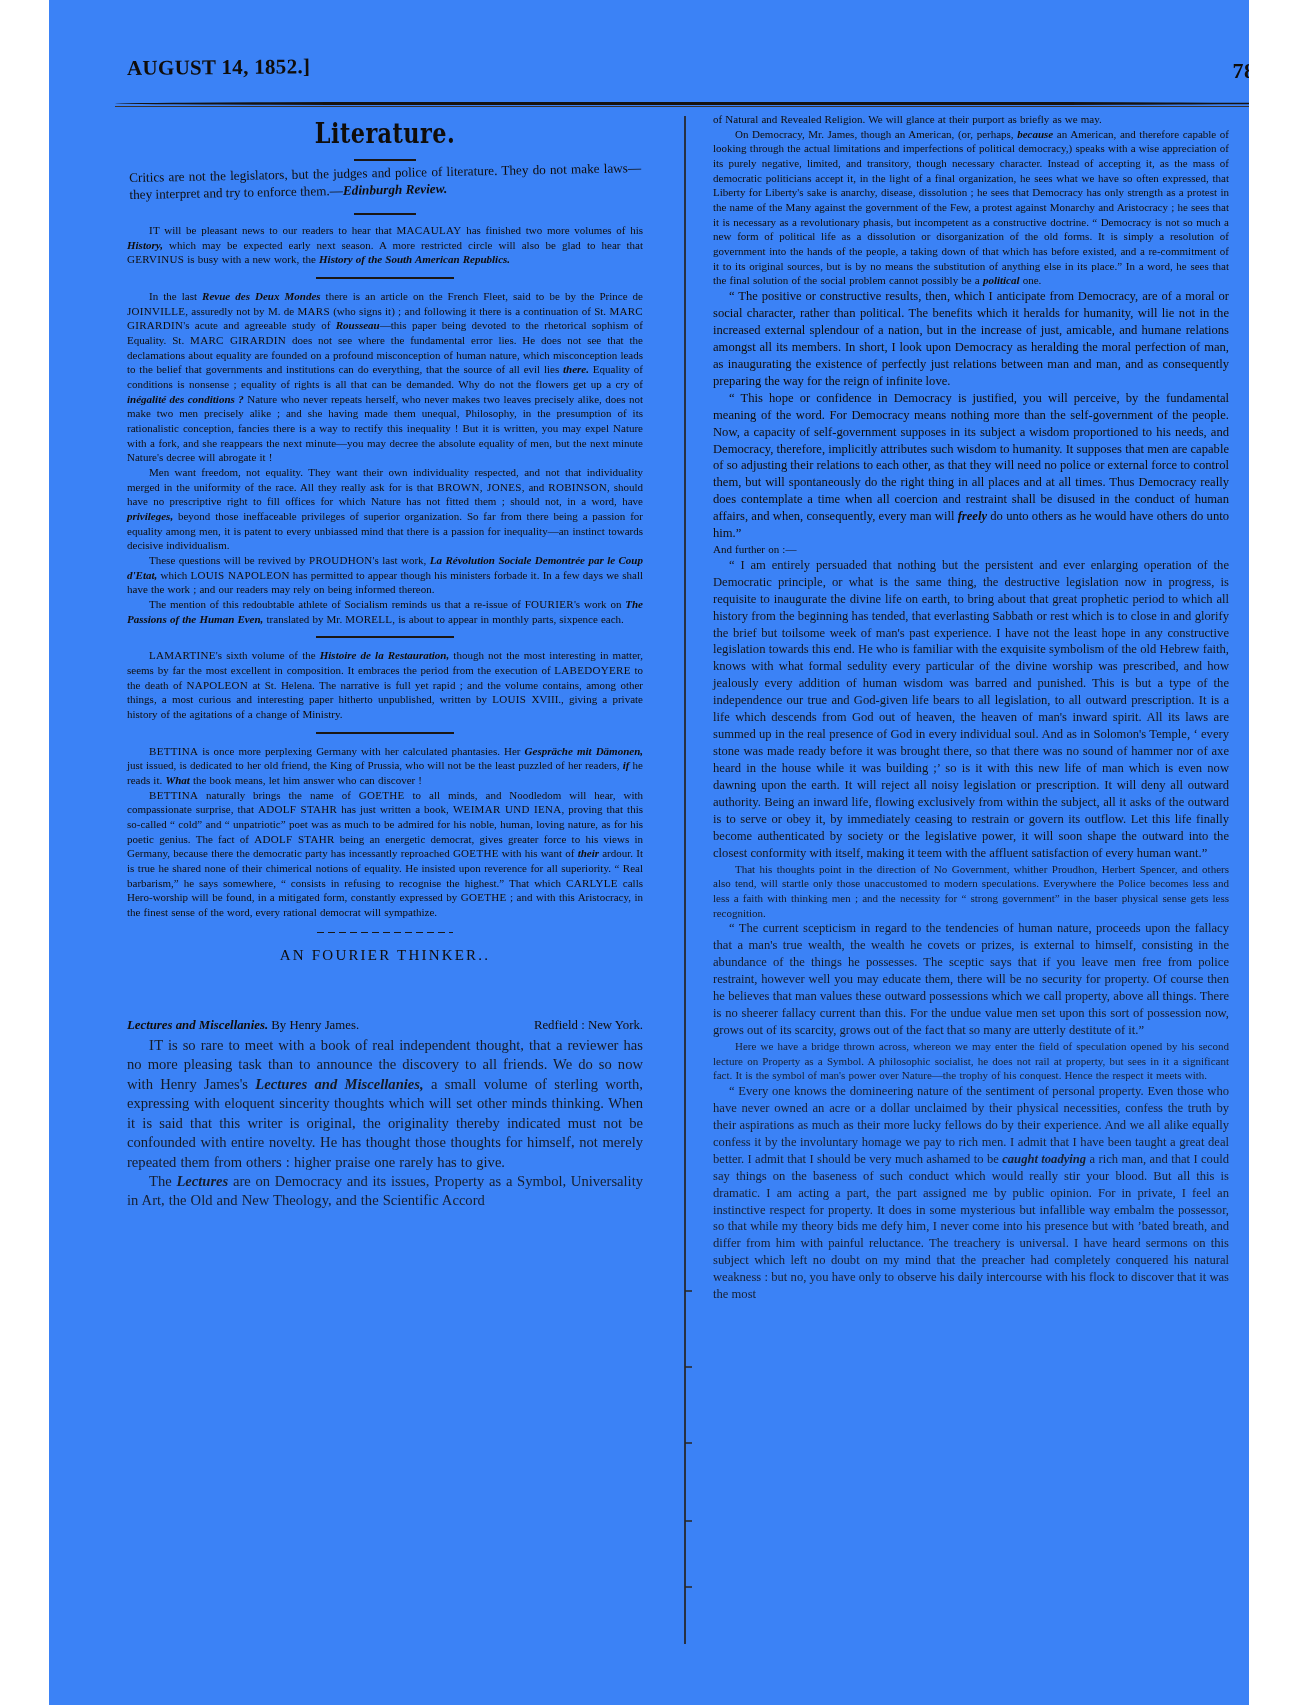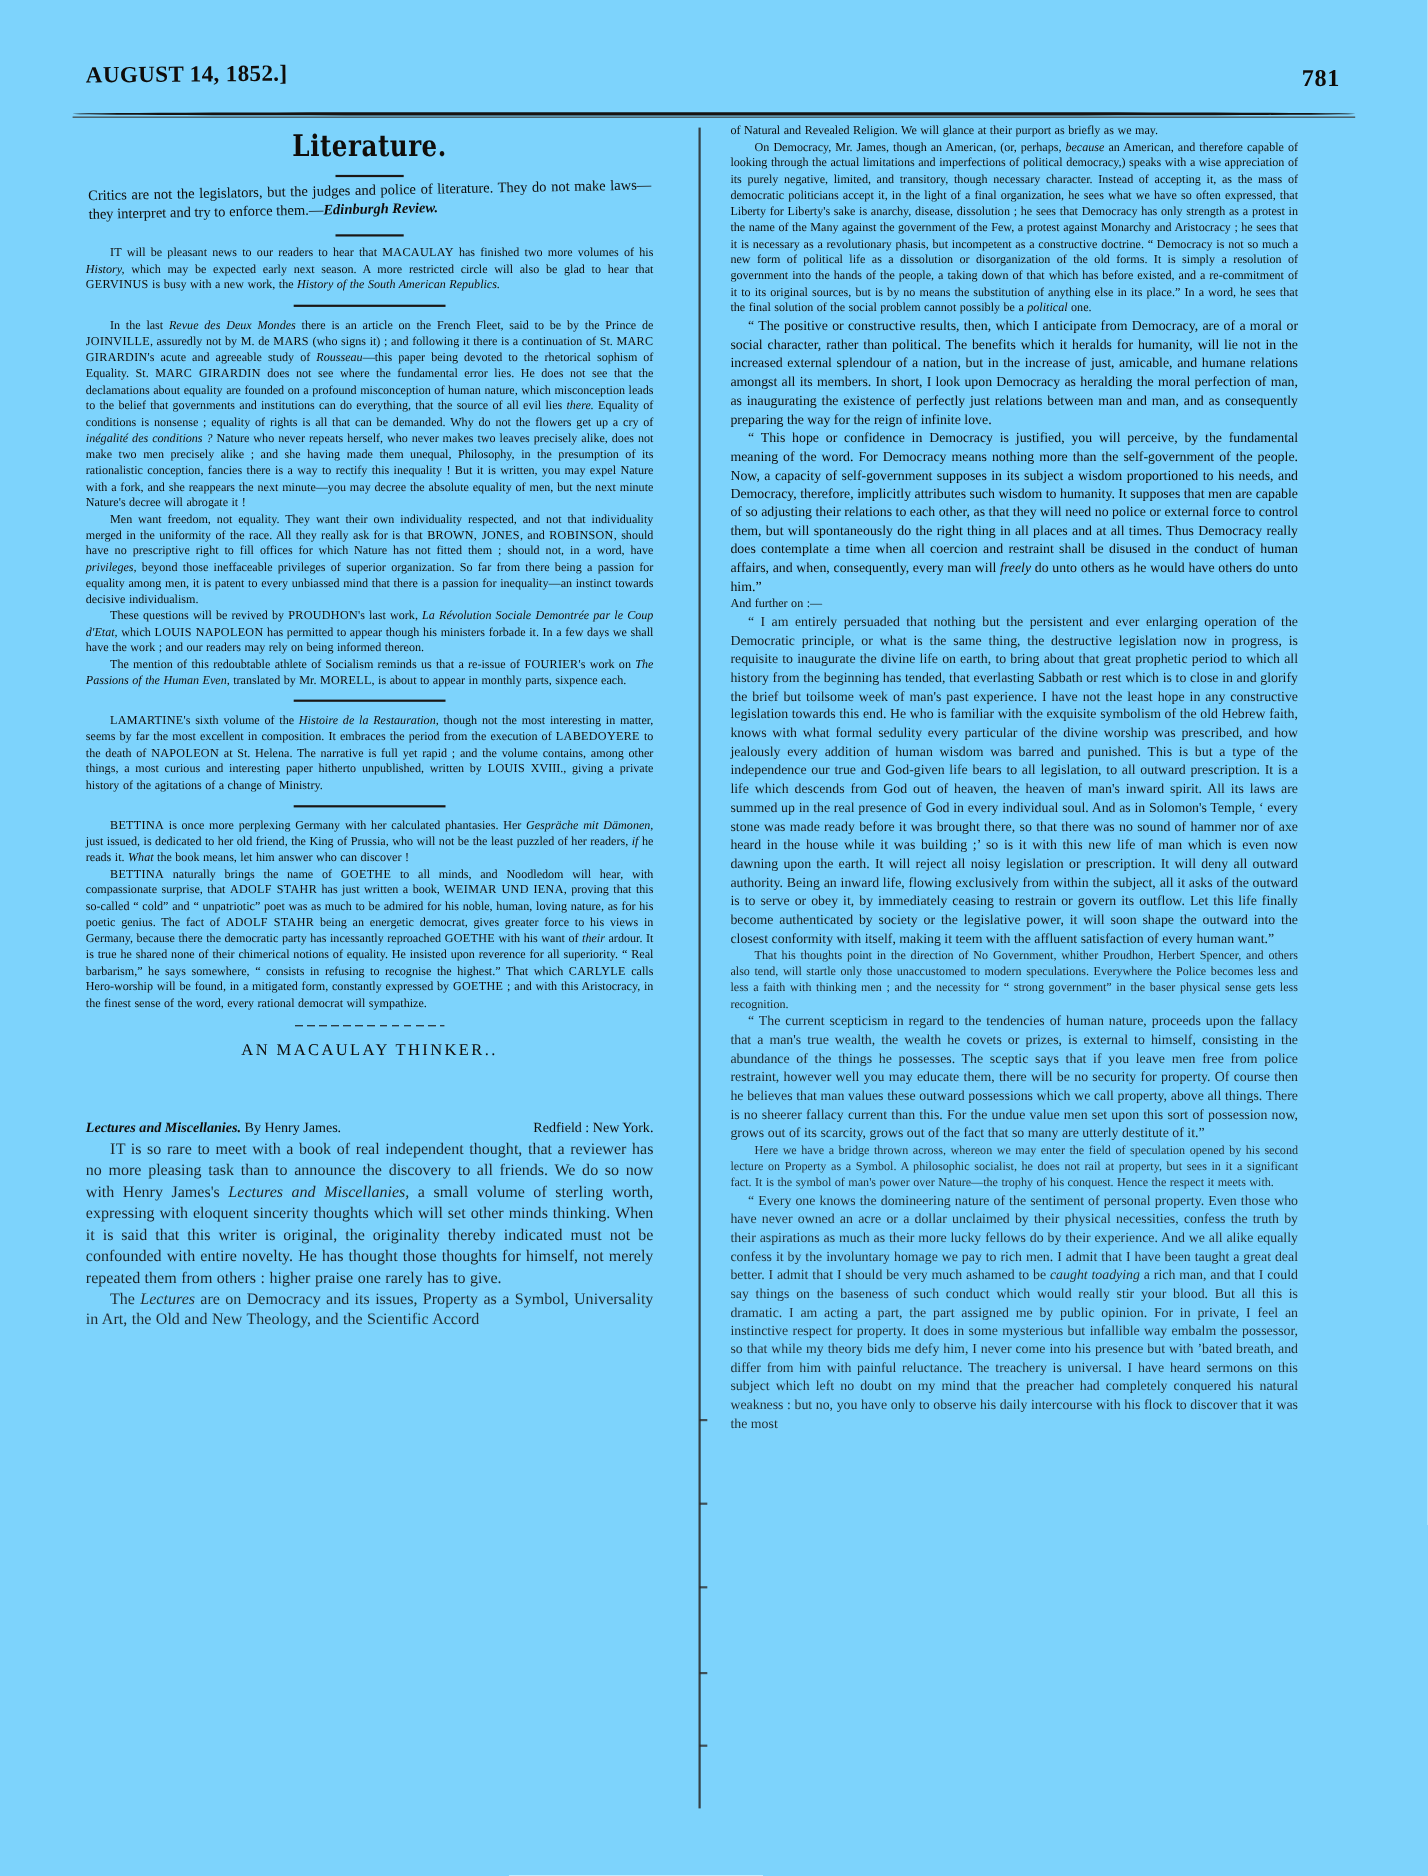--- a/index.html
+++ b/index.html
@@ -6,24 +6,24 @@
     margin: 0;
     padding: 0;
     background: #ffffff;
   }
   body {
     font-family: "Liberation Serif", "DejaVu Serif", serif;
     color: #100d0a;
   }
   #page {
     position: relative;
-    width: 1298px;
+    width: 1200px;
     height: 1705px;
     margin: 0 auto;
-    background: #7dd3fc;
+    background: #3b82f6;
     overflow: hidden;
   }
 
   
   .masthead {
     position: absolute;
     left: 78px;
     top: 52px;
     width: 1140px;
     height: 46px;
@@ -161,21 +161,21 @@
     text-indent: 16px;
     margin: 0;
     hyphens: auto;
     -webkit-hyphens: auto;
   }
 
   .sc {
     font-variant: small-caps;
     letter-spacing: 0.3px;
   }
-  .it { font-style: italic; }
+  .it { font-style: italic; font-weight: bold; }
 
   
   .subhead {
     text-align: center;
     font-size: 15px;
     letter-spacing: 2.2px;
     margin: 4px 0 6px 0;
   }
   .byline {
     font-size: 12.8px;
@@ -244,21 +244,21 @@
         <p class="body"><span>The mention of this redoubtable athlete of Socialism reminds us that a re-issue of </span><span class="sc">FOURIER</span><span>'s work on </span><span class="it">The Passions of the Human Even,</span><span> translated by Mr. </span><span class="sc">MORELL</span><span>, is about to appear in monthly parts, sixpence each.</span></p>
         <div class="rule-medium"></div>
         <p class="body"><span class="sc">LAMARTINE</span><span>'s sixth volume of the </span><span class="it">Histoire de la Restauration,</span><span> though not the most interesting in matter, seems by far the most excellent in composition.  It embraces the period from the execution of </span><span class="sc">LABEDOYERE</span><span> to the death of </span><span class="sc">NAPOLEON</span><span> at St. Helena.  The narrative is full yet rapid ; and the volume contains, among other things, a most curious and interesting paper hitherto unpublished, written by </span><span class="sc">LOUIS</span><span> XVIII., giving a private history of the agitations of a change of Ministry.</span></p>
         <div class="rule-medium"></div>
         <p class="body"><span class="sc">BETTINA</span><span> is once more perplexing Germany with her calculated phantasies.  Her </span><span class="it">Gespräche mit Dämonen,</span><span> just issued, is dedicated to her old friend, the King of Prussia, who will not be the least puzzled of her readers, </span><span class="it">if</span><span> he reads it.  </span><span class="it">What</span><span> the book means, let him answer who can discover !</span></p>
         <p class="body"><span class="sc">BETTINA</span><span> naturally brings the name of </span><span class="sc">GOETHE</span><span> to all minds, and Noodledom will hear, with compassionate surprise, that </span><span class="sc">ADOLF STAHR</span><span> has just written a book, </span><span class="sc">WEIMAR UND IENA</span><span>, proving that this so-called “ cold” and “ unpatriotic” poet was as much to be admired for his noble, human, loving nature, as for his poetic genius.  The fact of </span><span class="sc">ADOLF STAHR</span><span> being an energetic democrat, gives greater force to his views in Germany, because there the democratic party has incessantly reproached </span><span class="sc">GOETHE</span><span> with his want of </span><span class="it">their</span><span> ardour.  It is true he shared none of their chimerical notions of equality.  He insisted upon reverence for all superiority. “ Real barbarism,” he says somewhere, “ consists in refusing to recognise the highest.”   That which </span><span class="sc">CARLYLE</span><span> calls Hero-worship will be found, in a mitigated form, constantly expressed by </span><span class="sc">GOETHE</span><span> ; and with this Aristocracy, in the finest sense of the word, every rational democrat will sympathize.</span></p>
       </div>
 
     <div class="rule-dashed"></div>
 
-    <div class="subhead">AN MACAULAY THINKER..</div>
+    <div class="subhead">AN FOURIER THINKER..</div>
 
     <div class="byline">
       <span>
         <span class="work">Lectures and Miscellanies.</span>
         <span>By Henry James.</span>
       </span>
       <span class="pub">Redfield : New York.</span>
     </div>
 
     <div id="left-subbody">

